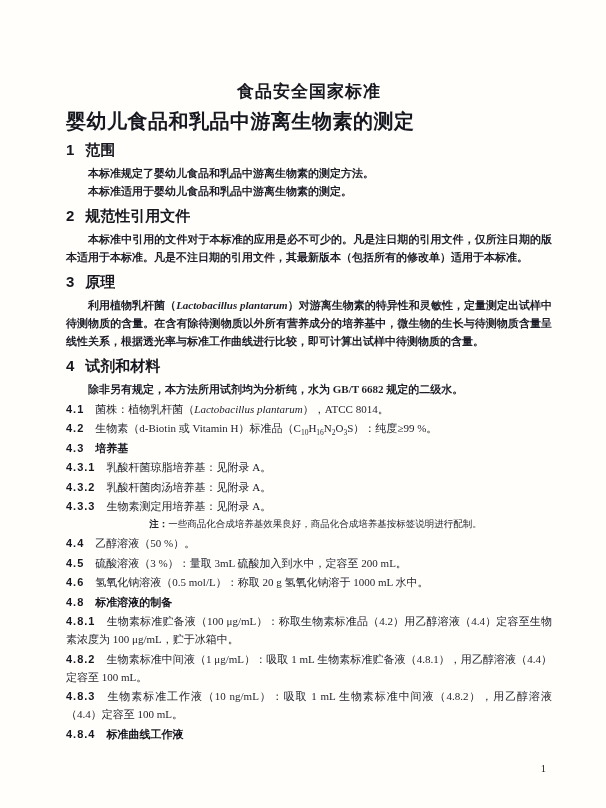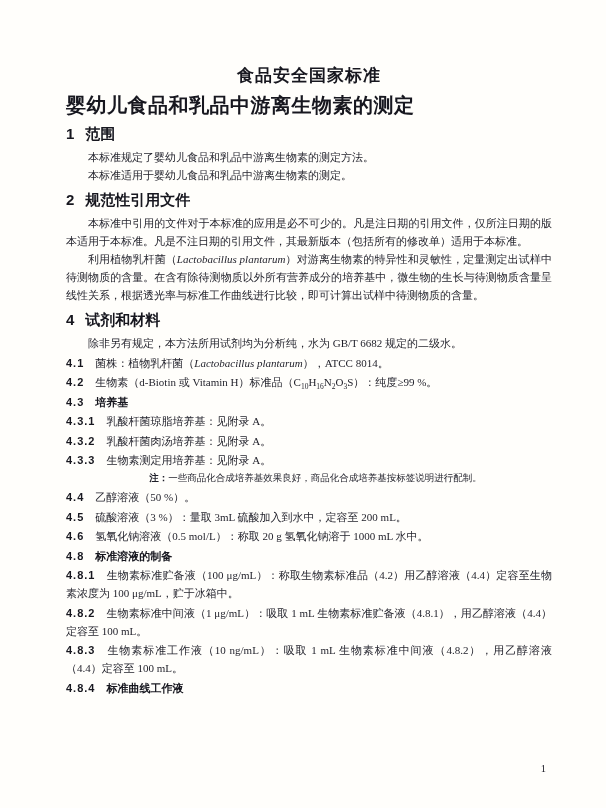--- a/index.html
+++ b/index.html
@@ -8,21 +8,21 @@
     width: 606px;
     height: 808px;
     background: #fffefb;
     font-family: "Liberation Serif", "DejaVu Serif", serif;
     color: #1e1e28;
     overflow: hidden;
   }
   .content {
     position: absolute;
     left: 66px;
-    top: 64px;
+    top: 80px;
     width: 486px;
     font-size: 11px;
     line-height: 18px;
   }
   .title1 {
     text-align: center;
     font-family: "Liberation Sans", "DejaVu Sans", sans-serif;
     font-weight: 700;
     font-size: 17px;
     line-height: 24px;
@@ -45,20 +45,21 @@
     font-size: 15px;
     line-height: 14px;
     margin: 9px 0 7px 0;
     color: #17171f;
   }
   .sec .snum { display: inline-block; margin-right: 11px; }
   .para {
     margin: 0;
     text-indent: 2em;
     text-align: justify;
+    font-weight: bold;
   }
   .clause {
     margin: 1.5px 0;
     text-align: justify;
   }
   .cnum {
     font-family: "Liberation Sans", "DejaVu Sans", sans-serif;
     font-weight: 700;
     margin-right: 11px;
     color: #17171f;
@@ -96,20 +97,21 @@
     <div class="title1">食品安全国家标准</div>
     <div class="title2">婴幼儿食品和乳品中游离生物素的测定</div>
 
     <h2 class="sec"><span class="snum">1</span><span>范围</span></h2>
     <p class="para">本标准规定了婴幼儿食品和乳品中游离生物素的测定方法。</p>
     <p class="para">本标准适用于婴幼儿食品和乳品中游离生物素的测定。</p>
 
     <h2 class="sec"><span class="snum">2</span><span>规范性引用文件</span></h2>
     <p class="para">本标准中引用的文件对于本标准的应用是必不可少的。凡是注日期的引用文件，仅所注日期的版本适用于本标准。凡是不注日期的引用文件，其最新版本（包括所有的修改单）适用于本标准。</p>
 
+    <h2 class="sec"><span class="snum">3</span><span>原理</span></h2>
     <p class="para"><span>利用植物乳杆菌（</span><i class="lat">Lactobacillus plantarum</i><span>）对游离生物素的特异性和灵敏性，定量测定出试样中待测物质的含量。在含有除待测物质以外所有营养成分的培养基中，微生物的生长与待测物质含量呈线性关系，根据透光率与标准工作曲线进行比较，即可计算出试样中待测物质的含量。</span></p>
 
     <h2 class="sec"><span class="snum">4</span><span>试剂和材料</span></h2>
     <p class="para">除非另有规定，本方法所用试剂均为分析纯，水为 GB/T 6682 规定的二级水。</p>
 
     <p class="clause"><span class="cnum">4.1</span><span>菌株：植物乳杆菌（</span><i class="lat">Lactobacillus plantarum</i><span>），ATCC 8014。</span></p>
 
     <p class="clause"><span class="cnum">4.2</span><span>生物素（d-Biotin 或 Vitamin H）标准品（C</span><sub>10</sub><span>H</span><sub>16</sub><span>N</span><sub>2</sub><span>O</span><sub>3</sub><span>S）：纯度≥99 %。</span></p>
 
     <p class="clause"><span class="cnum">4.3</span><span class="ctitle">培养基</span></p>

